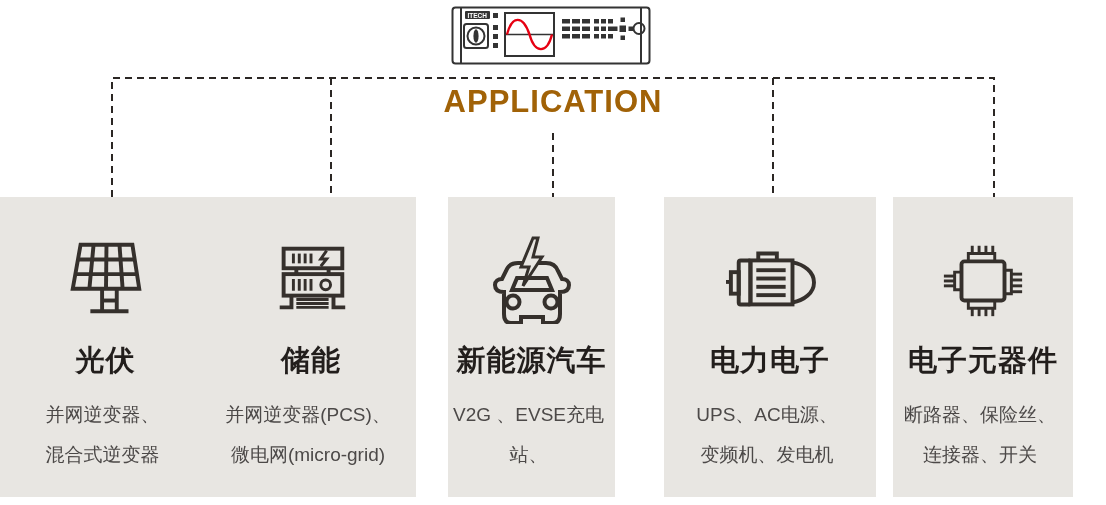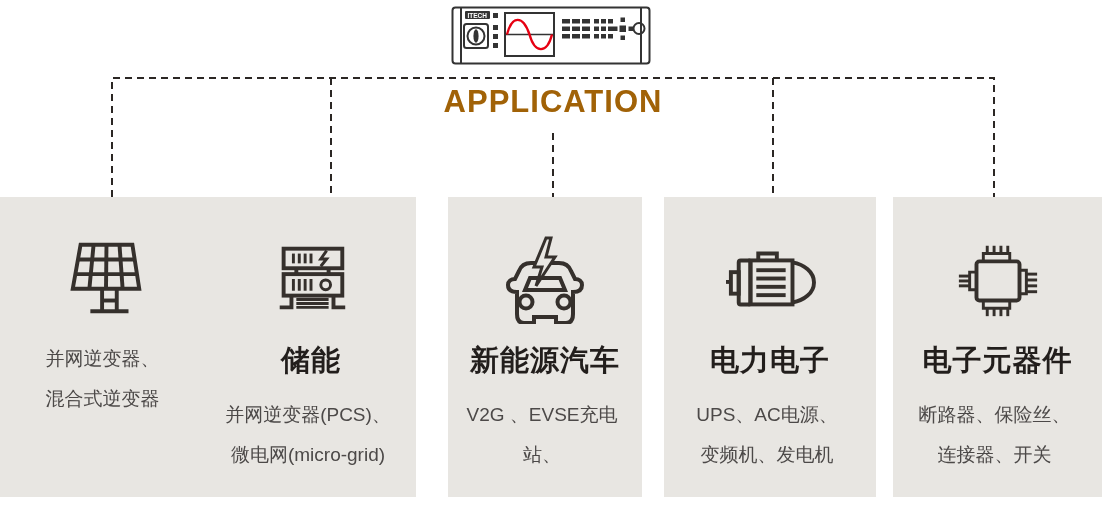--- a/index.html
+++ b/index.html
@@ -111,20 +111,21 @@
         <line x1="16.7" y1="40" x2="79.7" y2="40"></line>
         <line x1="35.3" y1="10" x2="31" y2="55"></line>
         <line x1="48.5" y1="10" x2="48" y2="55"></line>
         <line x1="61.8" y1="10" x2="65" y2="55"></line>
         <line x1="44" y1="55" x2="44" y2="78"></line>
         <line x1="59" y1="55" x2="59" y2="78"></line>
         <line x1="44" y1="67" x2="59" y2="67"></line>
         <line x1="32" y1="78" x2="71" y2="78"></line>
       </svg>
     </div>
+    <h3>光伏</h3>
     <p class="desc"><span>并网逆变器、</span><br><span>混合式逆变器</span></p>
   </div>
 
   <div class="card" style="left:206px;width:210px;">
     <div class="icon-wrap">
       <svg class="icon" width="96" height="88" viewBox="0 0 96 90">
         <rect x="20" y="14" width="60" height="20"></rect>
         <rect x="20" y="40" width="60" height="22"></rect>
         <line x1="33" y1="34" x2="33" y2="40"></line>
         <line x1="66" y1="34" x2="66" y2="40"></line>
@@ -146,21 +147,21 @@
           <line x1="33" y1="66" x2="66" y2="66"></line>
           <line x1="33" y1="70" x2="66" y2="70"></line>
           <line x1="33" y1="74" x2="66" y2="74"></line>
         </g>
       </svg>
     </div>
     <h3>储能</h3>
     <p class="desc"><span>并网逆变器(PCS)、</span><br><span>微电网(micro-grid)</span></p>
   </div>
 
-  <div class="card" style="left:448px;width:194px;">
+  <div class="card" style="left:448px;width:167px;">
     <div class="icon-wrap">
       <svg class="icon" width="96" height="90" viewBox="0 0 96 90" stroke-width="3.5">
         <path d="M37,89 H27 Q20,89 20,80 V58 C14,58 11,56 11,51 C11,47 14,45 18,45 L22,37 C24,31.5 28,29 34,29 H62 C68,29 72,31.5 74,37 L78,45 C82,45 85,47 85,51 C85,56 82,58 76,58 V80 Q76,89 69,89 H59 V83 H37 Z"></path>
         <path d="M33,44 H63 L68,56 H28 Z"></path>
         <circle cx="29" cy="68" r="6.5"></circle>
         <circle cx="67" cy="68" r="6.5"></circle>
         <path d="M49,4 L37,33 H45 L39,52 L58,23 H49 L54,4 Z" fill="#e8e6e2" stroke-width="3"></path>
       </svg>
     </div>
     <h3>新能源汽车</h3>
@@ -179,21 +180,21 @@
         <line x1="34" y1="36" x2="64" y2="36"></line>
         <line x1="34" y1="44.5" x2="64" y2="44.5"></line>
         <line x1="34" y1="53" x2="64" y2="53"></line>
         <line x1="34" y1="61.5" x2="64" y2="61.5"></line>
       </svg>
     </div>
     <h3>电力电子</h3>
     <p class="desc"><span>UPS、AC电源、</span><br><span>变频机、发电机</span></p>
   </div>
 
-  <div class="card" style="left:893px;width:209px;">
+  <div class="card" style="left:893px;width:180px;">
     <div class="icon-wrap">
       <svg class="icon" width="96" height="88" viewBox="0 0 96 90">
         <rect x="26" y="27" width="44" height="40" rx="3"></rect>
         <g class="thin">
           <path d="M33,27 V19 H60 V27" fill="none"></path>
           <line x1="37" y1="11" x2="37" y2="19"></line>
             <line x1="44" y1="11" x2="44" y2="19"></line>
           <line x1="51" y1="11" x2="51" y2="19"></line>
             <line x1="58" y1="11" x2="58" y2="19"></line>
           <path d="M33,67 V75 H60 V67" fill="none"></path>

